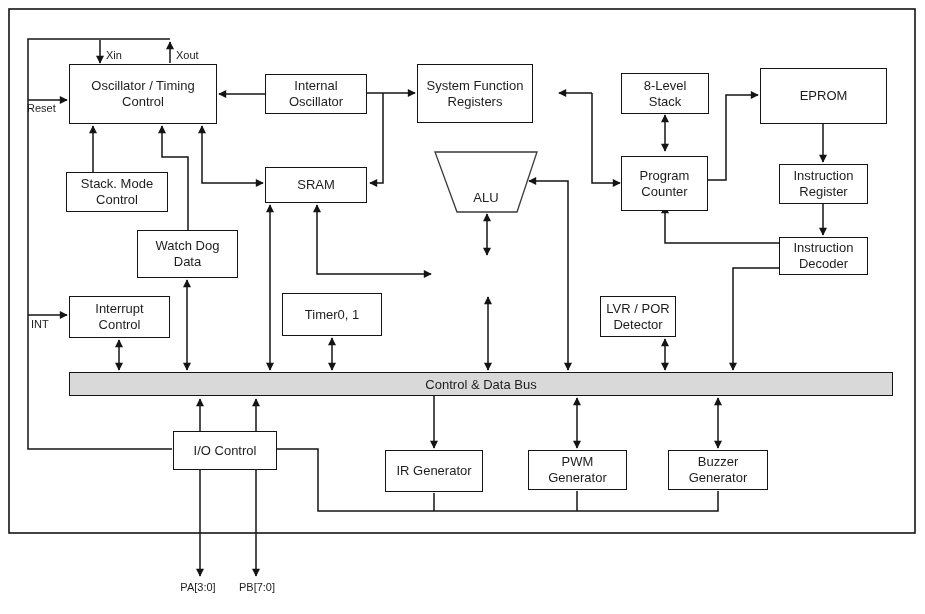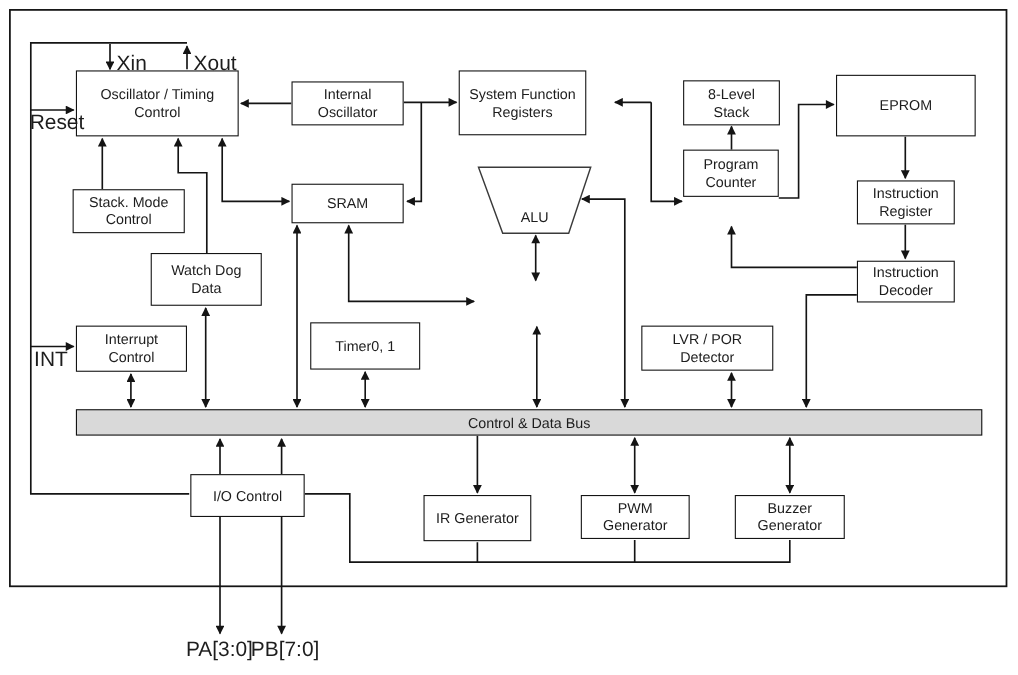--- a/index.html
+++ b/index.html
@@ -7,21 +7,21 @@
          font-family:"Liberation Sans",sans-serif;color:#1d1d1d;}
   #wires{position:absolute;left:0;top:0;z-index:1;}
   .box{position:absolute;box-sizing:border-box;border:1.5px solid #141414;background:#fff;
        display:flex;align-items:center;justify-content:center;text-align:center;
        font-size:13px;line-height:1.22;white-space:pre-line;z-index:2;color:#1d1d1d;}
   .plain{position:absolute;box-sizing:border-box;display:flex;align-items:center;justify-content:center;
        text-align:center;font-size:13px;line-height:1.22;white-space:pre-line;z-index:2;background:transparent;margin-top:16px;}
   .bus{position:absolute;left:69px;top:372px;width:824px;height:24px;background:#d9d9d9;
        border:1.5px solid #141414;box-sizing:border-box;display:flex;align-items:center;
        justify-content:center;font-size:13px;z-index:2;}
-  .pin{position:absolute;font-size:19px;line-height:1.1;z-index:2;white-space:nowrap;}
+  .pin{position:absolute;font-size:11px;line-height:1.1;z-index:2;white-space:nowrap;}
   .pin.ctr{text-align:center;}
 </style>
 </head>
 <body>
 
 <div id="stage">
 
   <svg id="wires" width="925" height="614" viewBox="0 0 925 614">
     <defs>
       <marker id="ah" viewBox="0 0 10 10" refX="9" refY="5" markerWidth="9" markerHeight="8" markerUnits="userSpaceOnUse" orient="auto">
@@ -92,30 +92,30 @@
 Oscillator</div>
   <div class="box" style="left:417px;top:64px;width:116px;height:59px">System Function
 Registers</div>
   <div class="box" style="left:621px;top:73px;width:88px;height:41px">8-Level
 Stack</div>
   <div class="box" style="left:760px;top:68px;width:127px;height:56px">EPROM</div>
   <div class="box" style="left:66px;top:172px;width:102px;height:40px">Stack. Mode
 Control</div>
   <div class="box" style="left:265px;top:167px;width:102px;height:36px">SRAM</div>
   <div class="plain" style="left:445px;top:154px;width:82px;height:56px">ALU</div>
-  <div class="box" style="left:621px;top:136px;width:87px;height:43px">Program
+  <div class="box" style="left:621px;top:156px;width:87px;height:55px">Program
 Counter</div>
   <div class="box" style="left:779px;top:164px;width:89px;height:40px">Instruction
 Register</div>
   <div class="box" style="left:137px;top:230px;width:101px;height:48px">Watch Dog
 Data</div>
   <div class="box" style="left:779px;top:237px;width:89px;height:38px">Instruction
 Decoder</div>
   <div class="box" style="left:282px;top:293px;width:100px;height:43px">Timer0, 1</div>
-  <div class="box" style="left:583px;top:296px;width:120px;height:41px">LVR / POR
+  <div class="box" style="left:600px;top:296px;width:76px;height:41px">LVR / POR
 Detector</div>
   <div class="box" style="left:69px;top:296px;width:101px;height:42px">Interrupt
 Control</div>
   <div class="box" style="left:385px;top:450px;width:98px;height:42px">IR Generator</div>
   <div class="box" style="left:173px;top:431px;width:104px;height:39px">I/O Control</div>
   <div class="box" style="left:528px;top:450px;width:99px;height:40px">PWM
 Generator</div>
   <div class="box" style="left:668px;top:450px;width:100px;height:40px">Buzzer
 Generator</div>
 

